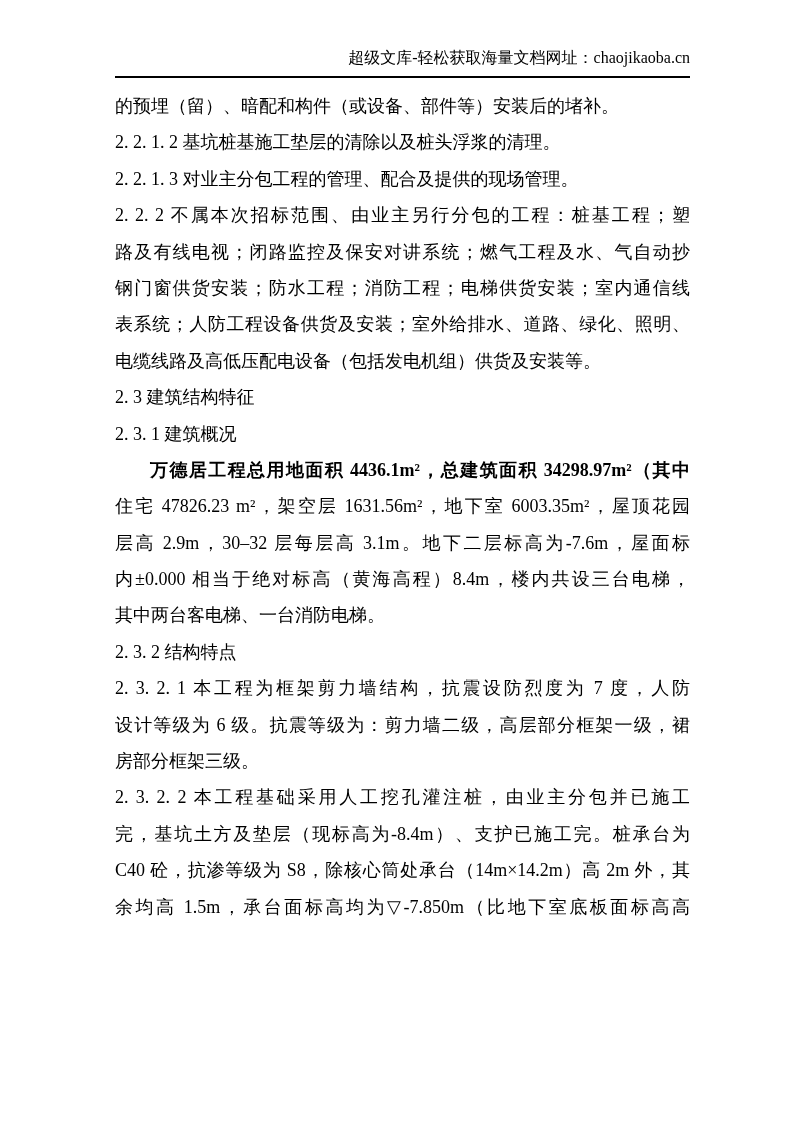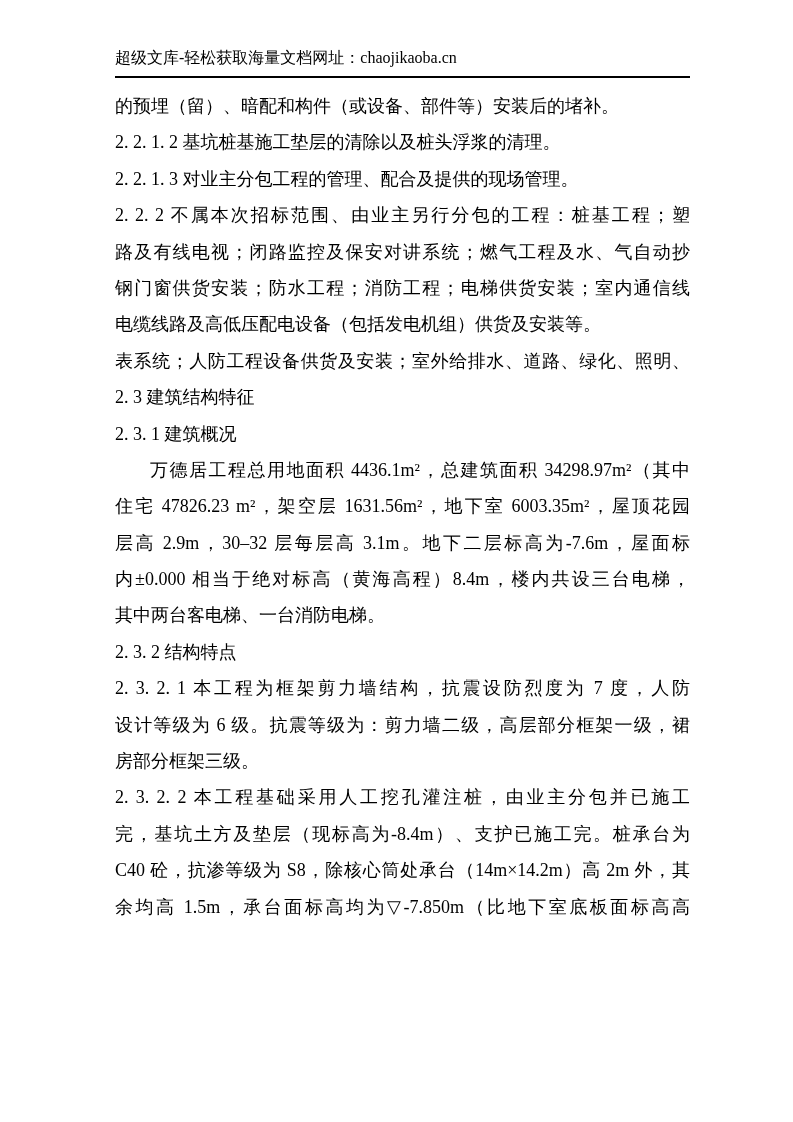--- a/index.html
+++ b/index.html
@@ -14,20 +14,21 @@
     color: var(--text-color, #000000);
     font-family: "Liberation Serif", "DejaVu Serif", serif;
     overflow: hidden;
   }
   .page-header {
     position: absolute;
     top: 48px;
     left: 115px;
     width: 575px;
     display: flex;
+    justify-content: flex-end;
     align-items: baseline;
     font-size: 16px;
     white-space: nowrap;
   }
   .page-header .url-label {
   }
   .header-rule {
     position: absolute;
     top: 76px;
     left: 115px;
@@ -49,42 +50,43 @@
     overflow: hidden;
     text-align: right;
     text-align-last: left;
   }
   .line.fill {
     text-align: justify;
     text-align-last: justify;
   }
   .line.indent {
     text-indent: 35px;
+    font-weight: bold;
   }
 </style>
 </head>
 <body style="--page-bg: #ffffff; --text-color: #000000; --rule-color: #000000;">
 
 <div class="page-header">
   <span>超级文库-轻松获取海量文档</span>
   <span class="url-label">网址：</span>
   <span>chaojikaoba.cn</span>
 </div>
 
 <div class="header-rule"></div>
 
 <div class="doc-body" id="doc-body">
     <div class="line">的预埋（留）、暗配和构件（或设备、部件等）安装后的堵补。</div>
     <div class="line">2. 2. 1. 2 基坑桩基施工垫层的清除以及桩头浮浆的清理。</div>
     <div class="line">2. 2. 1. 3 对业主分包工程的管理、配合及提供的现场管理。</div>
     <div class="line fill">2. 2. 2 不属本次招标范围、由业主另行分包的工程：桩基工程；塑</div>
     <div class="line fill">路及有线电视；闭路监控及保安对讲系统；燃气工程及水、气自动抄</div>
     <div class="line fill">钢门窗供货安装；防水工程；消防工程；电梯供货安装；室内通信线</div>
+    <div class="line fill">表系统；人防工程设备供货及安装；室外给排水、道路、绿化、照明、</div>
     <div class="line">电缆线路及高低压配电设备（包括发电机组）供货及安装等。</div>
-    <div class="line fill">表系统；人防工程设备供货及安装；室外给排水、道路、绿化、照明、</div>
     <div class="line">2. 3 建筑结构特征</div>
     <div class="line">2. 3. 1 建筑概况</div>
     <div class="line fill indent">万德居工程总用地面积 4436.1m²，总建筑面积 34298.97m²（其中</div>
     <div class="line fill">住宅 47826.23 m²，架空层 1631.56m²，地下室 6003.35m²，屋顶花园</div>
     <div class="line fill">层高 2.9m，30–32 层每层高 3.1m。地下二层标高为-7.6m，屋面标</div>
     <div class="line fill">内±0.000 相当于绝对标高（黄海高程）8.4m，楼内共设三台电梯，</div>
     <div class="line">其中两台客电梯、一台消防电梯。</div>
     <div class="line">2. 3. 2 结构特点</div>
     <div class="line fill">2. 3. 2. 1 本工程为框架剪力墙结构，抗震设防烈度为 7 度，人防</div>
     <div class="line fill">设计等级为 6 级。抗震等级为：剪力墙二级，高层部分框架一级，裙</div>

